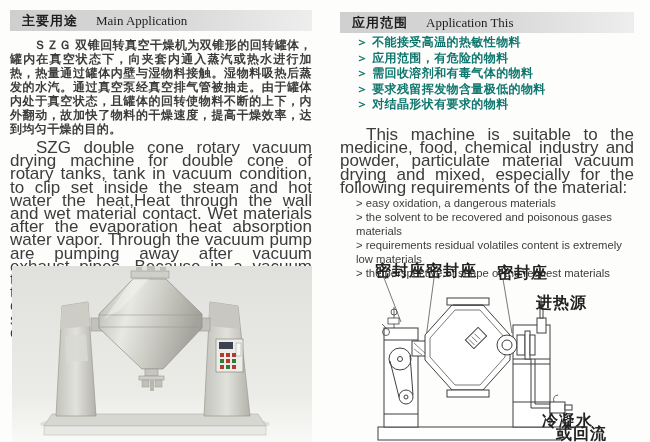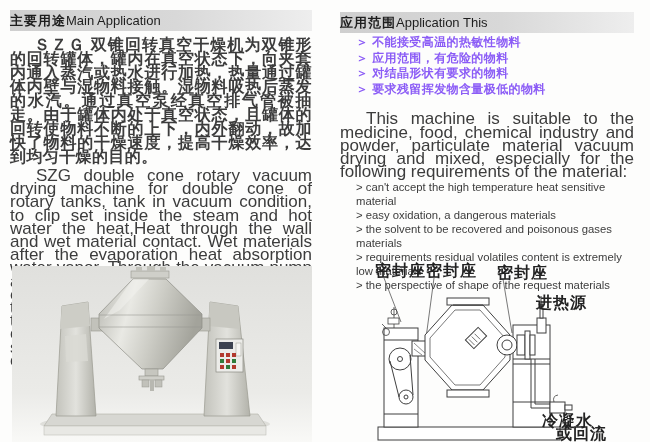--- a/index.html
+++ b/index.html
@@ -5,32 +5,32 @@
   html,body{margin:0;padding:0;background:#ffffff;}
   .page{
     position:relative;width:650px;height:442px;background:#fdfdfc;overflow:hidden;
     font-family:"Liberation Sans","DejaVu Sans",sans-serif;color:#3a3a3a;
   }
   .col{position:absolute;top:10px;}
   .col-left{left:10px;width:302px;}
   .col-right{left:340px;top:12px;width:294px;}
 
   .section-header{
-    height:21px;display:flex;align-items:center;padding-left:0;
+    height:21px;display:flex;align-items:center;gap:18px;padding-left:12px;
     background:linear-gradient(90deg,#cfcfcf 0%,#d8d8d8 55%,#eeeeee 100%);
   }
   .hdr-zh{font-size:13px;font-weight:bold;color:#1e1e1e;letter-spacing:1px;}
-  .hdr-en{font-size:13px;color:#1e1e1e;}
+  .hdr-en{font-size:13px;color:#1e1e1e;font-family:Liberation Serif, serif;}
 
   .para{margin:0;text-align:justify;}
-  .para-zh{font-size:16px;line-height:14px;text-indent:24px;font-weight:600;color:#3c3c3c;letter-spacing:.4px;margin-top:7px;}
+  .para-zh{font-size:12px;line-height:14px;text-indent:24px;font-weight:600;color:#3c3c3c;letter-spacing:.4px;margin-top:7px;}
   .para-en{font-size:17px;line-height:13.2px;text-indent:26px;color:#3c3c3c;margin-top:5px;}
 
   .bullets{list-style:none;margin:2px 0 0 0;padding:0 0 0 16px;}
-  .bullets-zh li{font-size:12px;line-height:15.6px;font-weight:600;letter-spacing:.4px;color:#8b5cf6;}
+  .bullets-zh li{font-size:12px;line-height:15.6px;font-weight:600;letter-spacing:.4px;color:#0f766e;}
   .bullets-en li{font-size:11.3px;line-height:14px;color:#3c3c3c;}
 
   .photo{position:absolute;left:2px;top:256px;width:300px;height:176px;}
   .diagram{position:absolute;left:0px;top:250px;width:300px;height:192px;}
   .diagram svg{position:absolute;left:0;top:0;}
   .dlabel{
     position:absolute;font-size:16px;font-weight:bold;color:#222;
     letter-spacing:1px;white-space:nowrap;line-height:12px;font-family:Liberation Mono, monospace;
   }
 </style>
@@ -133,28 +133,28 @@
 
     <div class="section-header">
       <span class="hdr-zh">应用范围</span>
       <span class="hdr-en">Application This</span>
     </div>
 
 
     <ul class="bullets bullets-zh">
       <li>＞ 不能接受高温的热敏性物料</li>
       <li>＞ 应用范围，有危险的物料</li>
+      <li>＞ 需回收溶剂和有毒气体的物料</li>
+      <li>＞ 要求残留挥发物含量极低的物料</li>
       <li>＞ 对结晶形状有要求的物料</li>
-      <li>＞ 要求残留挥发物含量极低的物料</li>
     </ul>
 
     <p class="para para-en" style="margin-top:15px;">This machine is suitable to the medicine, food, chemical industry and powder, particulate material vacuum drying and mixed, especially for the following requirements of the material:</p>
 
     <ul class="bullets bullets-en">
-      <li>&gt; can't accept the high temperature heat sensitive material</li>
       <li>&gt; easy oxidation, a dangerous materials</li>
       <li>&gt; the solvent to be recovered and poisonous gases materials</li>
       <li>&gt; requirements residual volatiles content is extremely low materials</li>
       <li>&gt; the perspective of shape of the request materials</li>
     </ul>
 
     <div class="diagram">
       <svg width="300" height="192" viewBox="0 0 300 192">
         <g fill="none" stroke="#3f3f3f" stroke-width="1">
 

